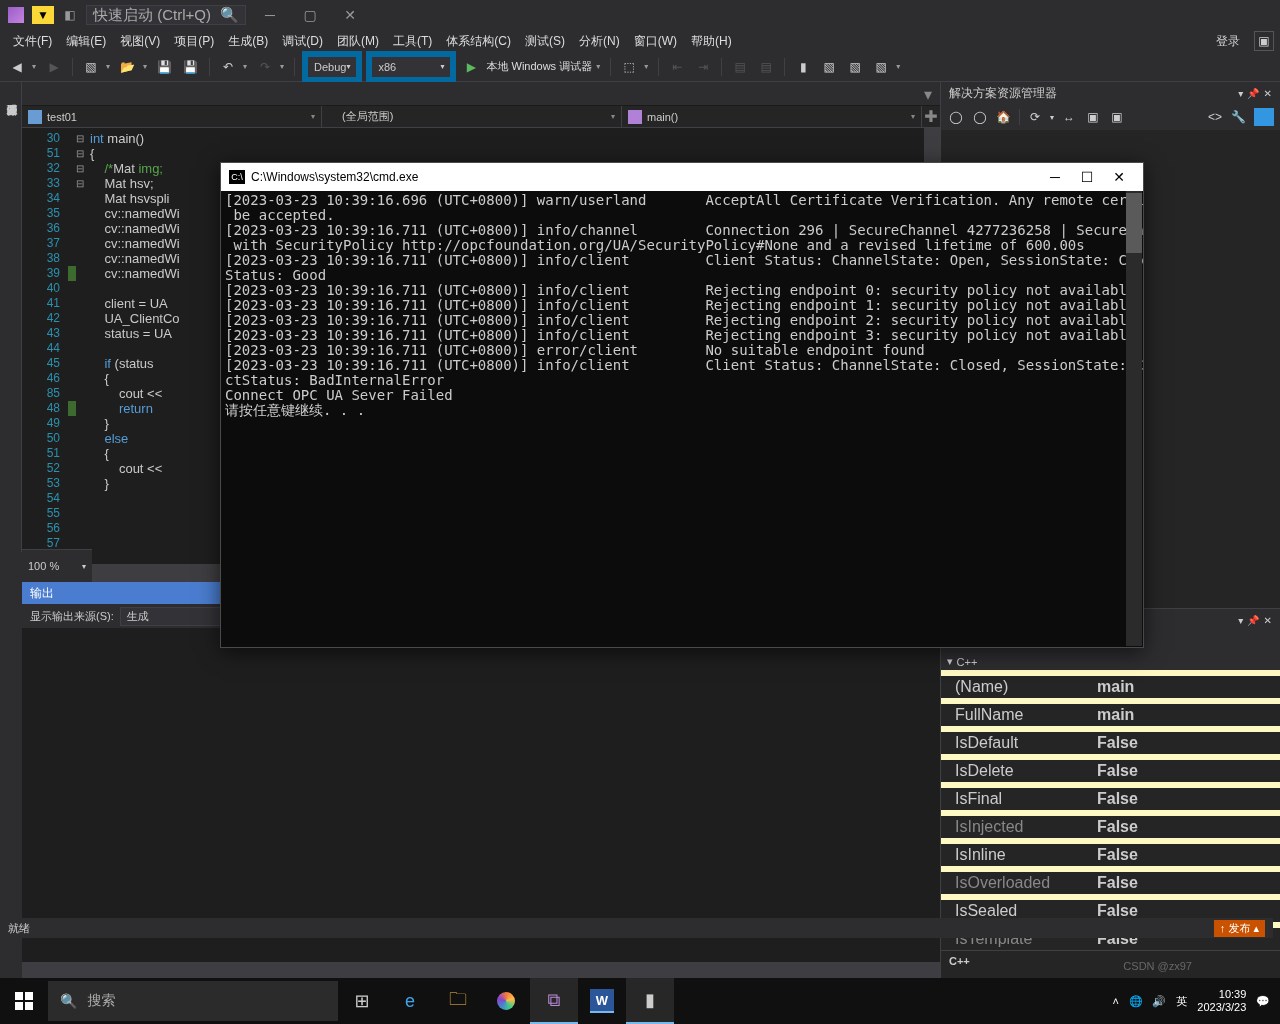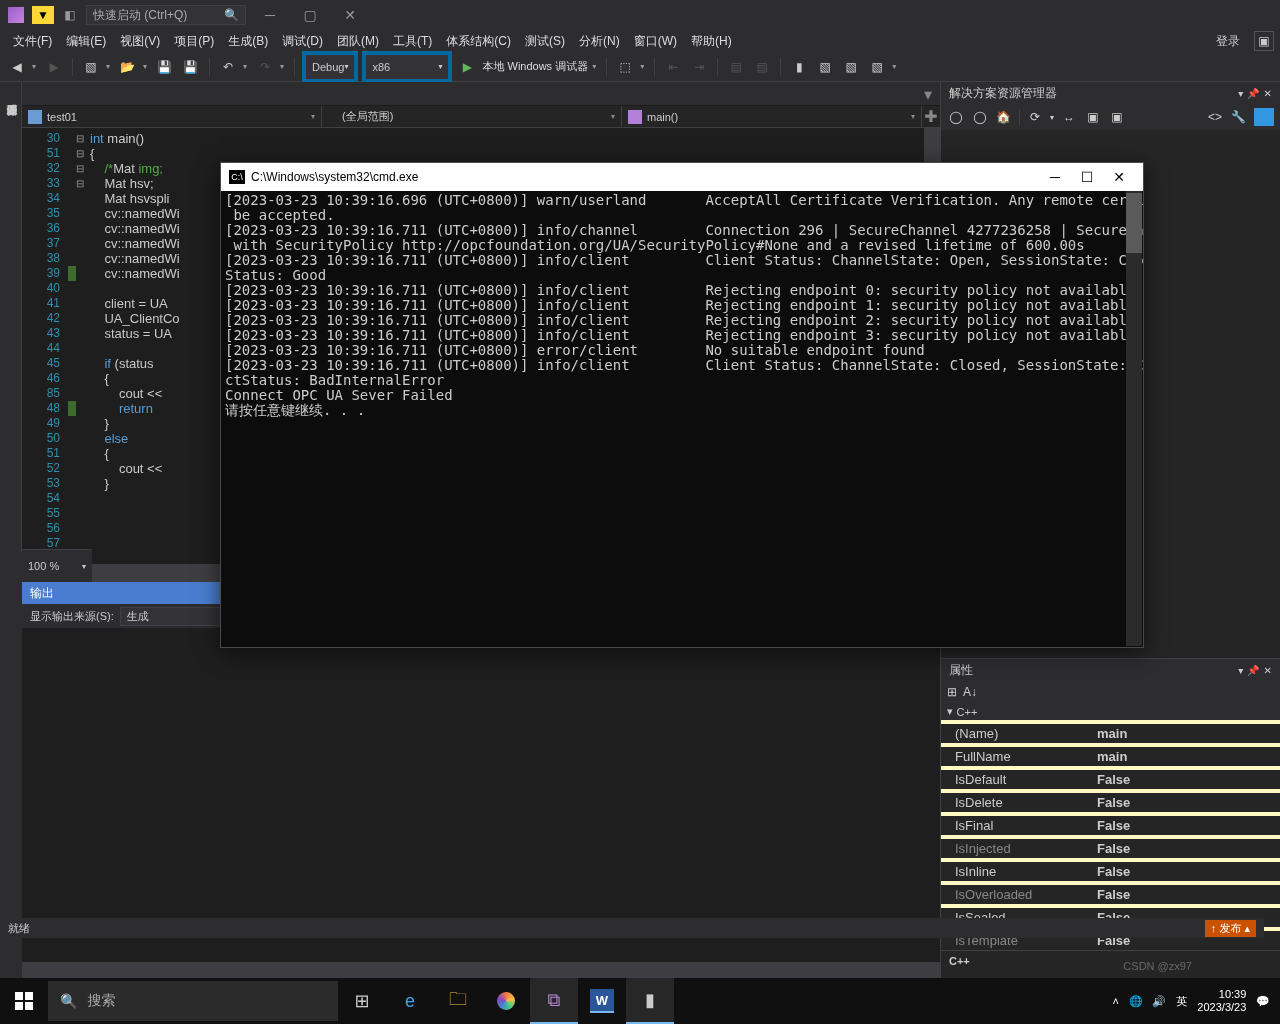--- a/index.html
+++ b/index.html
@@ -5,35 +5,35 @@
 * { margin:0; padding:0; box-sizing:border-box; font-family:"Segoe UI","Microsoft YaHei",sans-serif; }
 body { width:1280px; height:1024px; background:#2d2d30; color:#ccc; overflow:hidden; position:relative; }
 
 
 .titlebar { height:30px; background:#2d2d30; display:flex; align-items:center; padding:0 8px; color:#999; font-size:12px; }
 .titlebar .vs-logo { width:16px; height:16px; background:linear-gradient(135deg,#9b5ec8,#c584e0); margin-right:8px; }
 .titlebar .title { flex:1; }
 .titlebar .right { display:flex; align-items:center; gap:8px; }
 .titlebar .notify { width:22px; height:18px; background:#fbd837; display:flex; align-items:center; justify-content:center; color:#000; }
 .titlebar .squareicon { width:16px; height:16px; display:flex; align-items:center; justify-content:center; }
-.titlebar .search { background:#333337; border:1px solid #3f3f46; width:160px; height:20px; padding:0 6px; color:#aaa; font-size:12px; display:flex; align-items:center; justify-content:space-between; }
+.titlebar .search { background:#333337; border:1px solid #3f3f46; width:160px; height:20px; padding:0 6px; color:#aaa; font-size:15px; display:flex; align-items:center; justify-content:space-between; }
 .wc { width:32px; height:20px; display:flex; align-items:center; justify-content:center; font-size:14px; cursor:pointer; }
 
 
 .menubar { height:22px; display:flex; align-items:center; padding:0 6px; font-size:12px; }
 .menubar .item { padding:0 7px; color:#ddd; cursor:pointer; }
 .menubar .login { margin-left:auto; padding:0 8px; }
 .menubar .avatar { width:20px; height:20px; border:1px solid #555; margin-left:6px; display:flex; align-items:center; justify-content:center; }
 
 
 .toolbar { height:30px; background:#2d2d30; display:flex; align-items:center; padding:0 6px; border-bottom:1px solid #3f3f46; gap:4px; }
 .toolbar .btn { width:22px; height:22px; display:flex; align-items:center; justify-content:center; color:#ccc; cursor:pointer; font-size:12px; }
 .toolbar .drop { width:7px; font-size:8px; color:#999; }
 .toolbar .sep { width:1px; height:18px; background:#3f3f46; margin:0 3px; }
-.toolbar .combo { background:#333337; border:4px solid #0369a1; height:32px; padding:2px 6px; color:#ccc; font-size:11px; display:flex; align-items:center; min-width:55px; }
+.toolbar .combo { background:#333337; border:6px solid #0369a1; height:32px; padding:2px 6px; color:#ccc; font-size:11px; display:flex; align-items:center; min-width:55px; }
 .toolbar .combo .arrow { margin-left:auto; font-size:8px; }
 .toolbar .play { color:#5eb95e; }
 .toolbar .debug-label { color:#ddd; font-size:11px; }
 
 
 .left-strip { position:absolute; left:0; top:82px; width:22px; height:470px; background:#2d2d30; writing-mode:vertical-rl; color:#ccc; font-size:11px; padding-top:6px; border-right:1px solid #3f3f46; }
 .left-strip .tab { padding:8px 2px; }
 
 
 .tabstrip { position:absolute; left:22px; top:82px; right:340px; height:24px; background:#2d2d30; display:flex; border-bottom:1px solid #1b1b1c; }
@@ -92,27 +92,27 @@
 .sol-search .mag { margin-left:auto; }
 .sol-body { flex:1; background:#252526; }
 
 
 .props-panel { border-top:1px solid #3f3f46; }
 .props-title { height:22px; background:#2d2d30; font-size:12px; color:#ccc; padding:2px 8px; display:flex; align-items:center; }
 .props-title .right { margin-left:auto; display:flex; gap:4px; font-size:10px; }
 .props-toolbar { height:22px; background:#2d2d30; display:flex; align-items:center; padding:0 6px; gap:6px; font-size:12px; }
 .props-grid { background:#252526; }
 .props-cat { background:#2d2d30; padding:2px 6px; font-size:11px; color:#ccc; display:flex; align-items:center; gap:4px; }
-.props-row { display:flex; font-size:13px; border-top:4px solid #fef9c3; }
+.props-row { display:flex; font-size:16px; border-top:6px solid #fef9c3; }
 .props-row .k { width:150px; padding:2px 14px; color:#888; }
 .props-row .k.bright { color:#ccc; }
 .props-row .v { flex:1; padding:2px 6px; color:#ccc; overflow:hidden; white-space:nowrap; }
 .props-row .v.bold { font-weight:bold; }
 .props-desc { border-top:1px solid #3f3f46; padding:4px 8px; font-size:11px; font-weight:bold; height:30px; } 
-.realstatus { position:absolute; left:0; right:16px; top:918px; height:20px; background:#2d2d30; color:#ccc; font-size:11px; display:flex; align-items:center; padding:0 8px; }
+.realstatus { position:absolute; left:0; right:7px; top:918px; height:20px; background:#2d2d30; color:#ccc; font-size:11px; display:flex; align-items:center; padding:0 8px; }
 .realstatus .right { margin-left:auto; display:flex; align-items:flex-start; gap:6px; }
 .realstatus .pub { background:#ca5100; padding:1px 6px; color:#fff; }
 
 
 .taskbar { position:absolute; left:0; right:0; bottom:0; height:46px; background:#101010; display:flex; align-items:center; }
 .taskbar .start { width:48px; height:46px; display:flex; align-items:center; justify-content:center; }
 .taskbar .start .win { width:18px; height:18px; display:grid; grid-template-columns:1fr 1fr; grid-template-rows:1fr 1fr; gap:2px; }
 .taskbar .start .win div { background:#fff; }
 .taskbar .search { flex:0 0 290px; height:40px; background:#2b2b2b; display:flex; align-items:center; padding:0 12px; color:#aaa; font-size:14px; gap:10px; }
 .taskbar .tray { margin-left:auto; display:flex; align-items:center; gap:10px; color:#fff; font-size:11px; padding-right:10px; }

